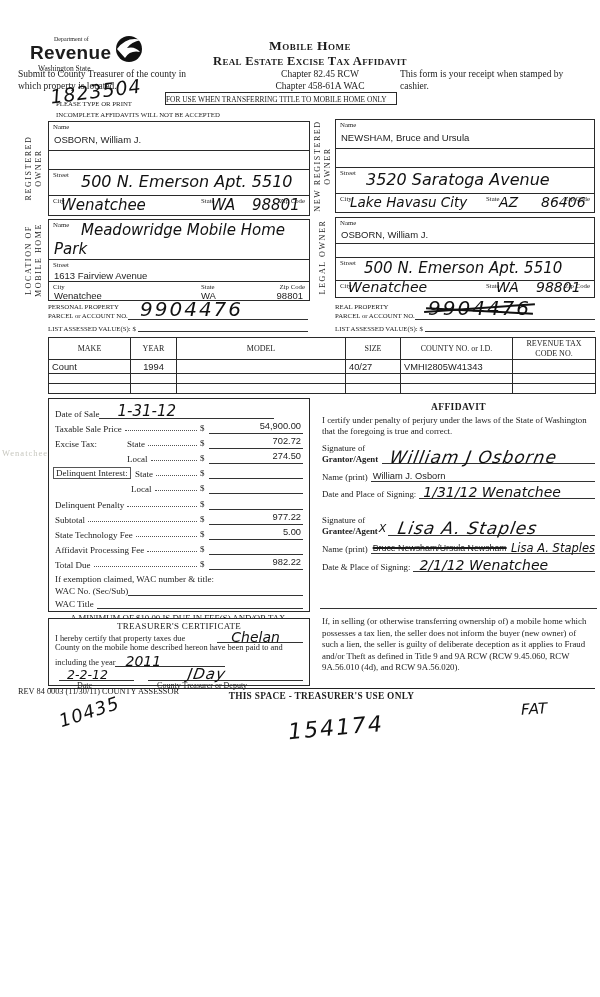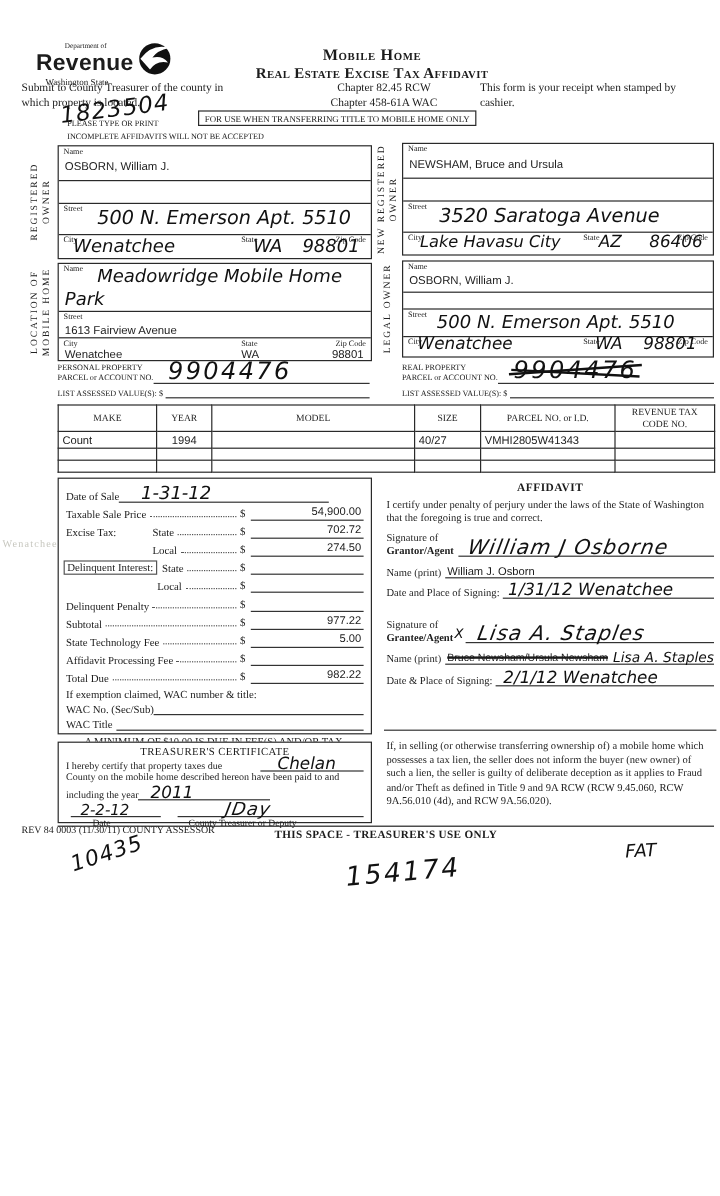--- a/index.html
+++ b/index.html
@@ -63,21 +63,21 @@
 
   <div class="abs" style="left:240px;top:69px;width:160px;text-align:center;font-size:9.5px;line-height:1.25;">
     <div>Chapter 82.45 RCW</div>
     <div>Chapter 458-61A WAC</div>
   </div>
 
   <div class="abs" style="left:400px;top:69px;width:185px;font-size:9.5px;line-height:1.25;">This form is your receipt when stamped by cashier.</div>
 
   <div class="abs hw" style="left:50px;top:80px;font-size:19px;transform:rotate(-7deg);letter-spacing:1px;">1823504</div>
   <div class="abs" style="left:56px;top:100px;font-size:6.8px;">PLEASE TYPE OR PRINT</div>
-  <div class="abs box" style="left:165px;top:92px;width:232px;height:13px;border-width:1px;text-align:center;font-size:7.4px;line-height:13px;">FOR USE WHEN TRANSFERRING TITLE TO MOBILE HOME ONLY</div>
+  <div class="abs box" style="left:165px;top:92px;width:232px;height:13px;border-width:1px;text-align:left;font-size:7.4px;line-height:13px;">FOR USE WHEN TRANSFERRING TITLE TO MOBILE HOME ONLY</div>
   <div class="abs" style="left:56px;top:111px;font-size:6.8px;">INCOMPLETE AFFIDAVITS WILL NOT BE ACCEPTED</div>
 
   
   <div class="vlabel" style="left:34px;top:168px;">
     <div>REGISTERED</div>
       <div>OWNER</div>
   </div>
   <div class="abs box" style="left:48px;top:121px;width:262px;height:95px;">
     <div class="row bb" style="height:29px;">
       <span class="lab" style="position:absolute;left:4px;top:1px;">Name</span>
@@ -206,21 +206,21 @@
           <col style="width:55px">
           <col style="width:112px">
           <col style="width:83px">
         </colgroup>
       <tbody>
           <tr style="height:22px;">
         <th>MAKE</th>
         <th>YEAR</th>
         <th>MODEL</th>
         <th>SIZE</th>
-        <th>PARCEL NO. or I.D.</th>
+        <th>COUNTY NO. or I.D.</th>
         <th>REVENUE TAX CODE NO.</th>
       </tr>
       <tr style="height:14px;padding-left:21px;">
         <td>Count</td>
         <td style="text-align:center;">1994</td>
         <td></td>
         <td>40/27</td>
         <td>VMHI2805W41343</td>
         <td></td>
       </tr>

